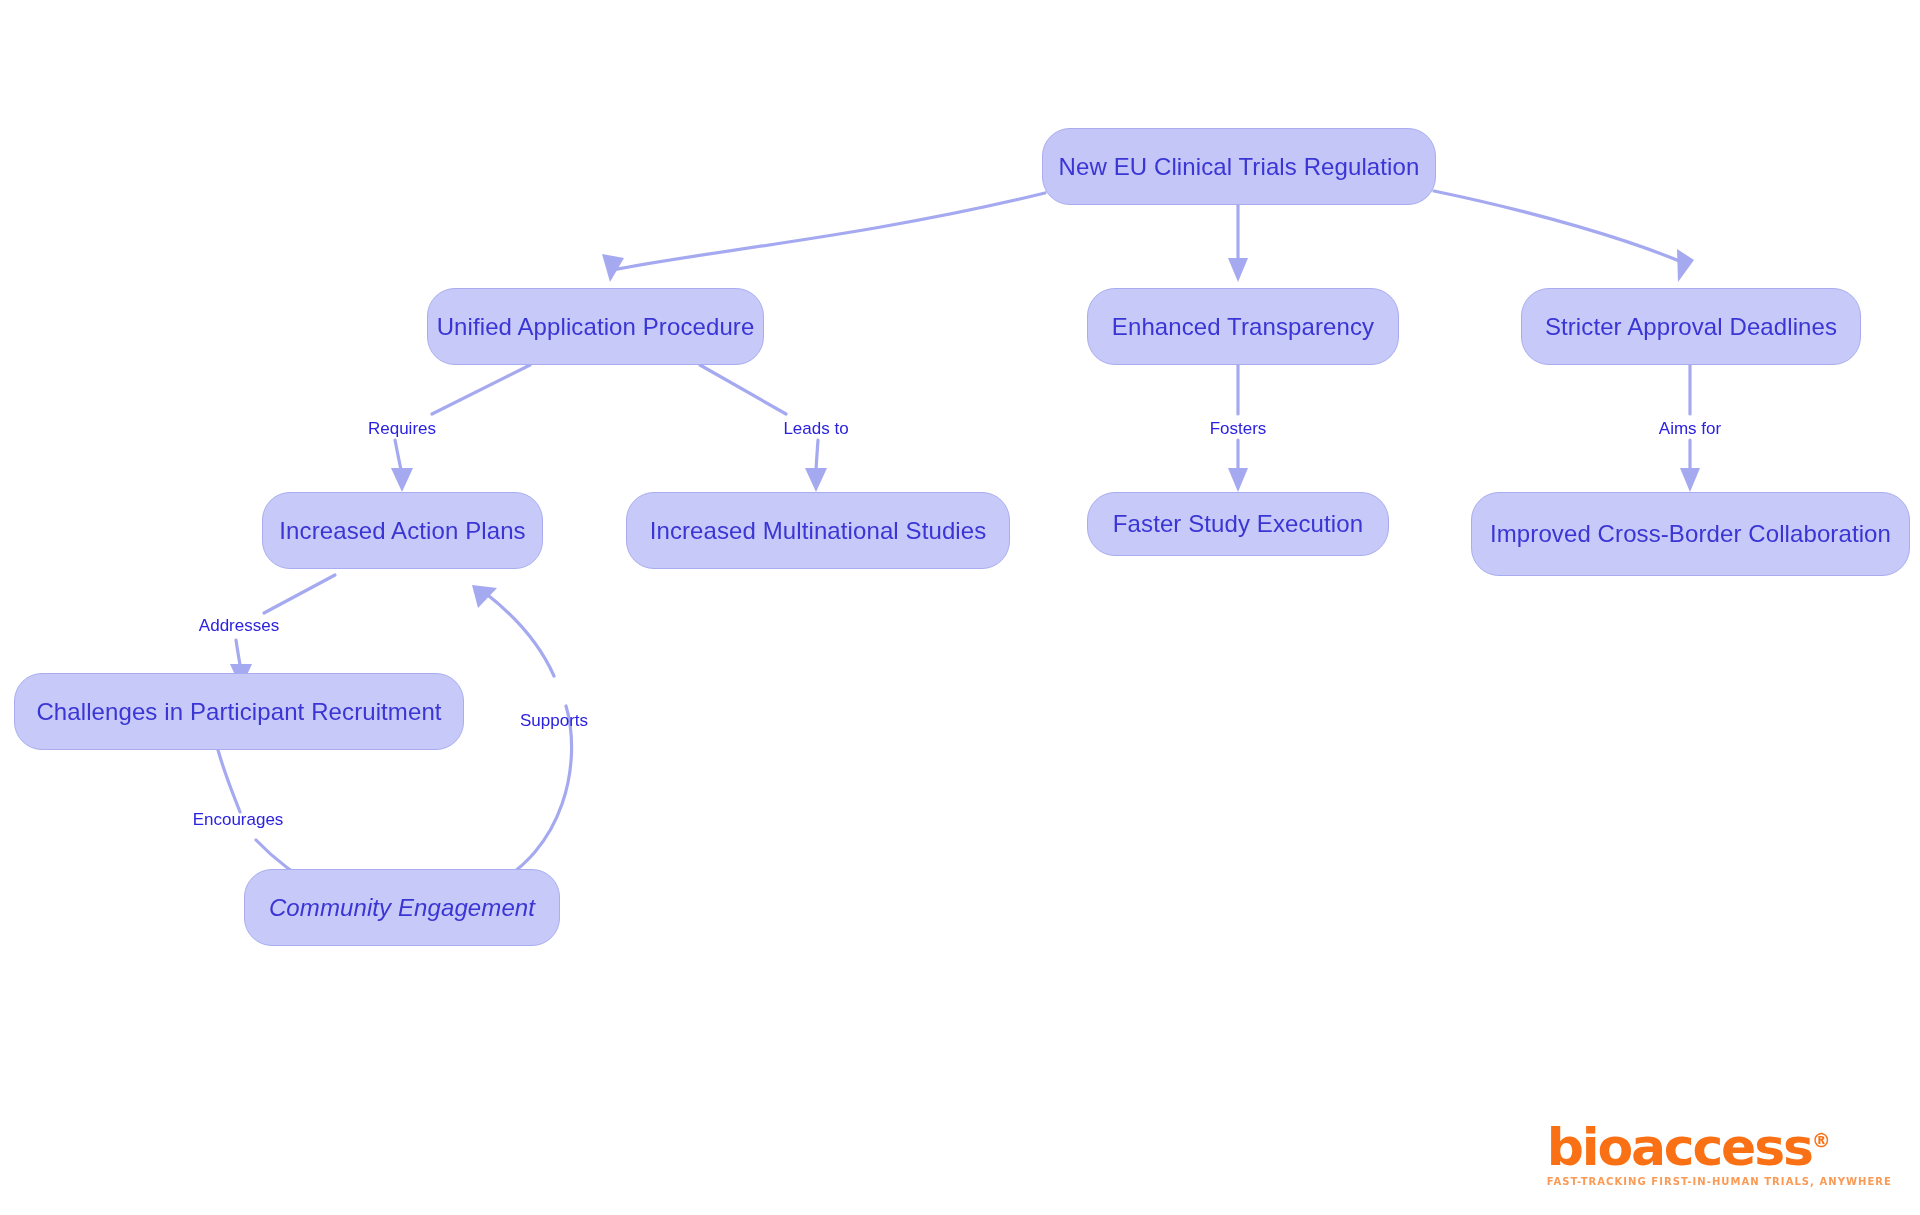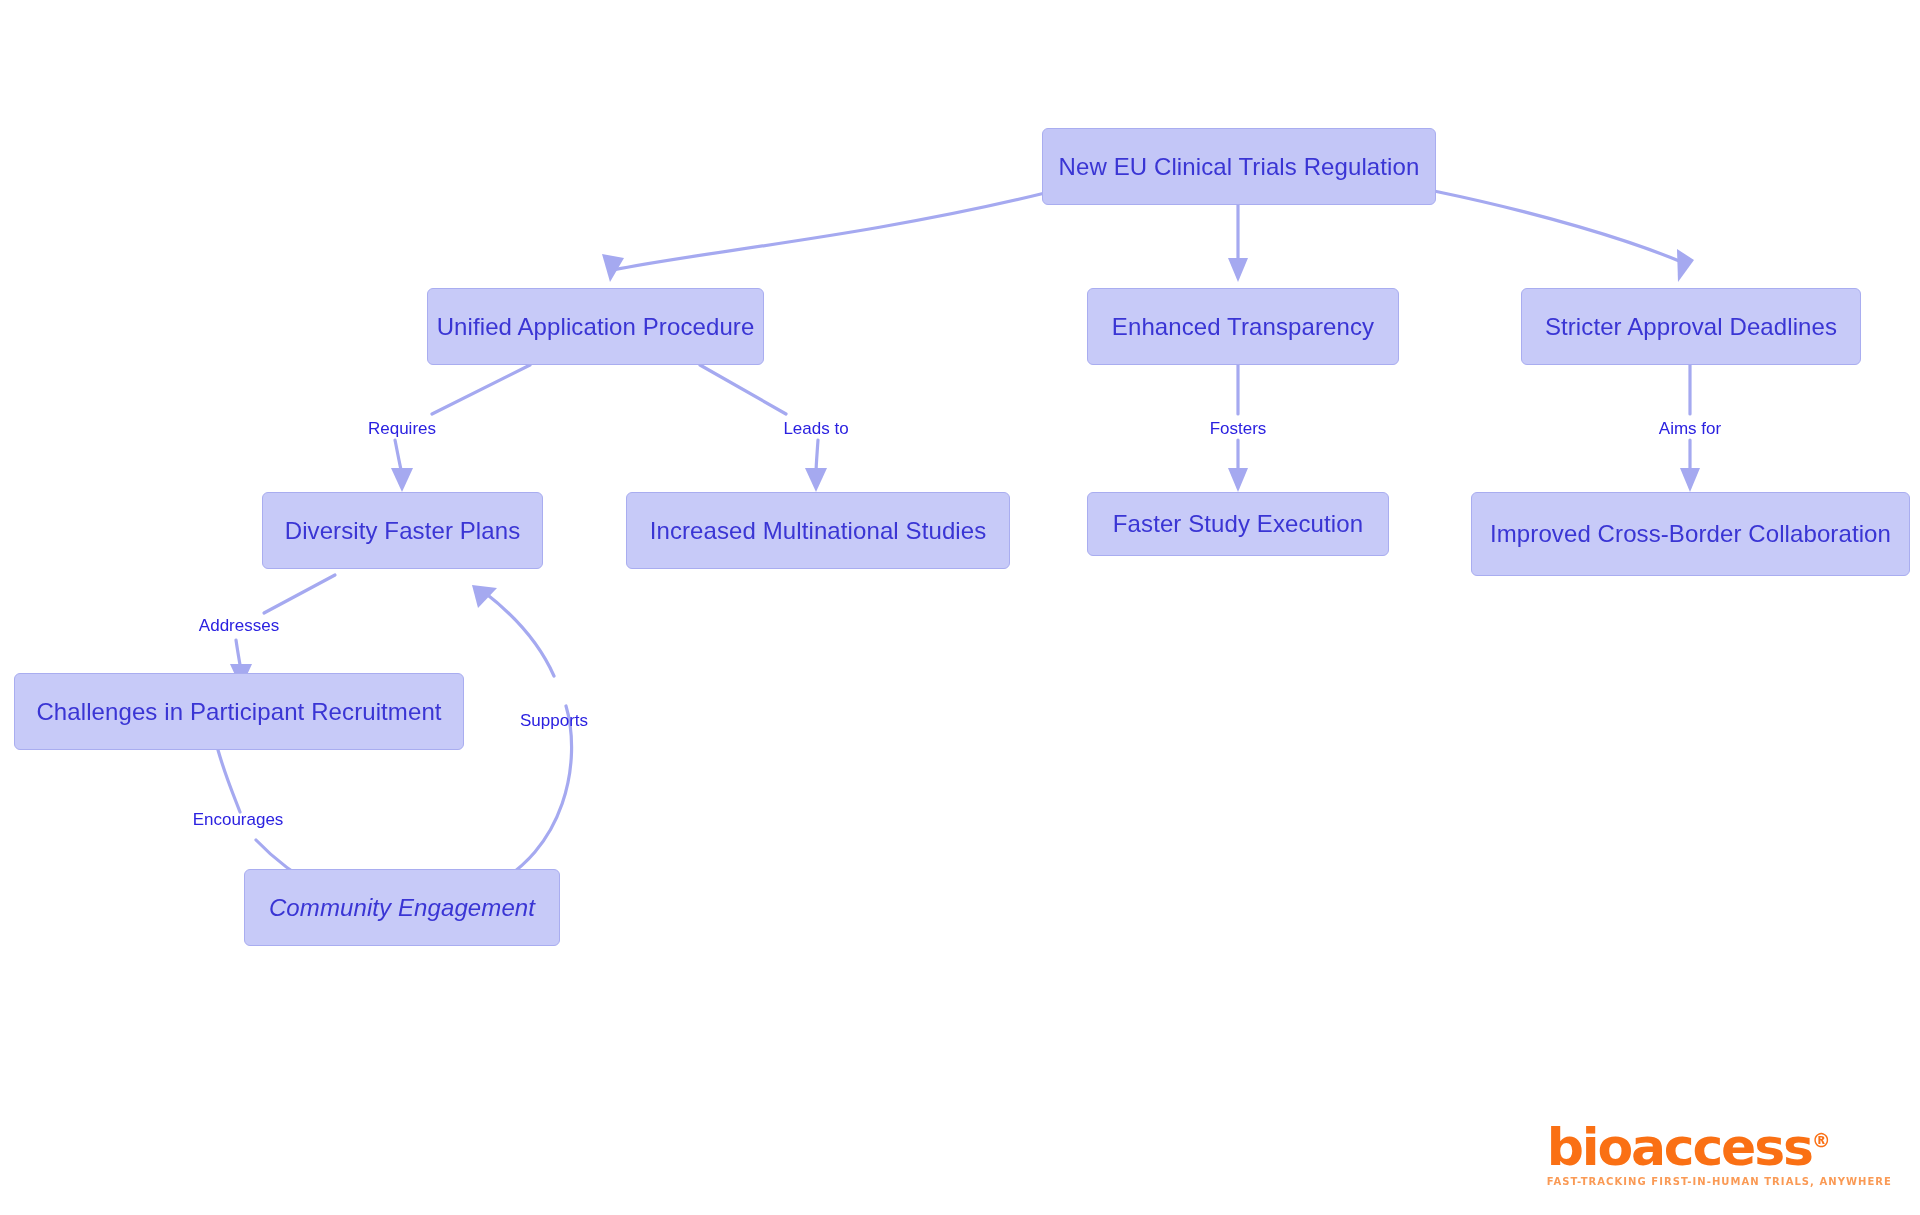--- a/index.html
+++ b/index.html
@@ -39,21 +39,21 @@
   .edge-head {
     fill: #a5a9f0;
   }
 
   
   .node {
     position: absolute;
     box-sizing: border-box;
     background: #c7caf8;
     border: 1.5px solid #a9adf0;
-    border-radius: 6px;
+    border-radius: 28px;
     display: flex;
     align-items: center;
     justify-content: center;
     color: #3a35d4;
     font-size: 24px;
     font-weight: 400;
     letter-spacing: 0.1px;
     white-space: nowrap;
     padding: 0 32px;
   }
@@ -182,21 +182,21 @@
 
   <div class="node" style="left:1087px; top:288px; width:312px; height:77px;">
     <span>Enhanced Transparency</span>
   </div>
 
   <div class="node" style="left:1521px; top:288px; width:340px; height:77px;">
     <span>Stricter Approval Deadlines</span>
   </div>
 
   <div class="node" style="left:262px; top:492px; width:281px; height:77px;">
-    <span>Diversity Faster Plans</span>
+    <span>Increased Action Plans</span>
   </div>
 
   <div class="node" style="left:626px; top:492px; width:384px; height:77px;text-align:right;">
     <span>Increased Multinational Studies</span>
   </div>
 
   <div class="node" style="left:1087px; top:492px; width:302px; height:64px;">
     <span>Faster Study Execution</span>
   </div>
 

